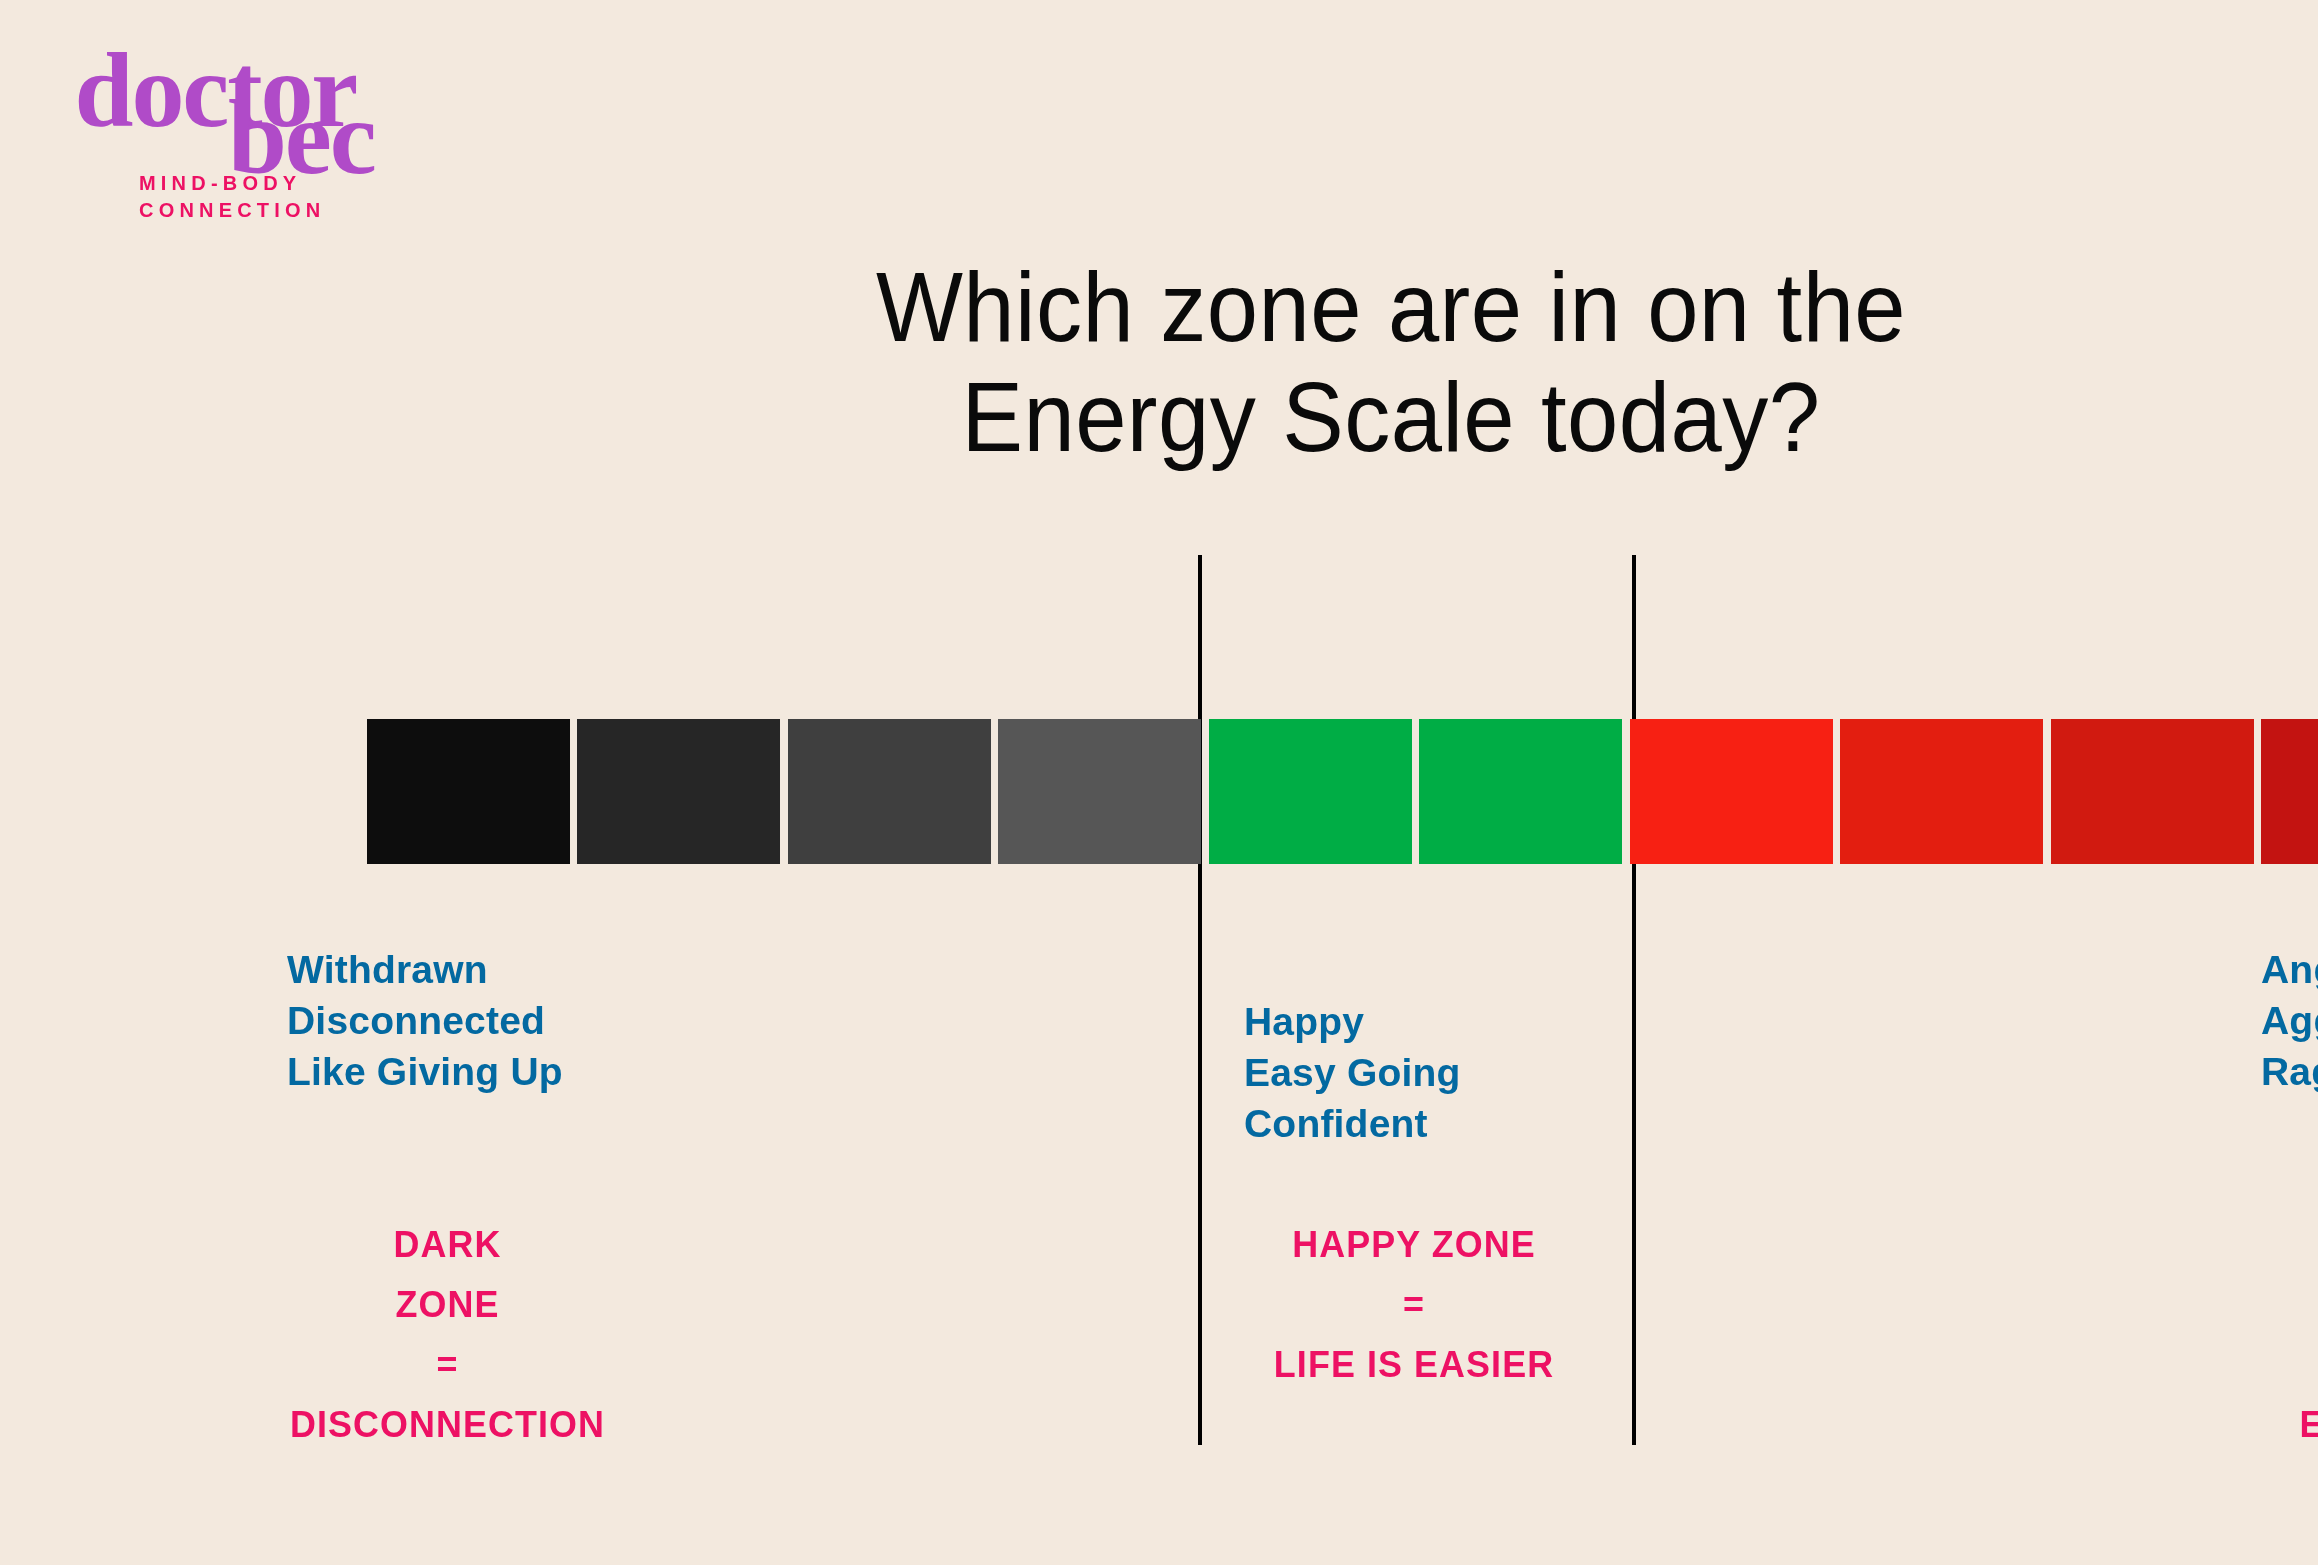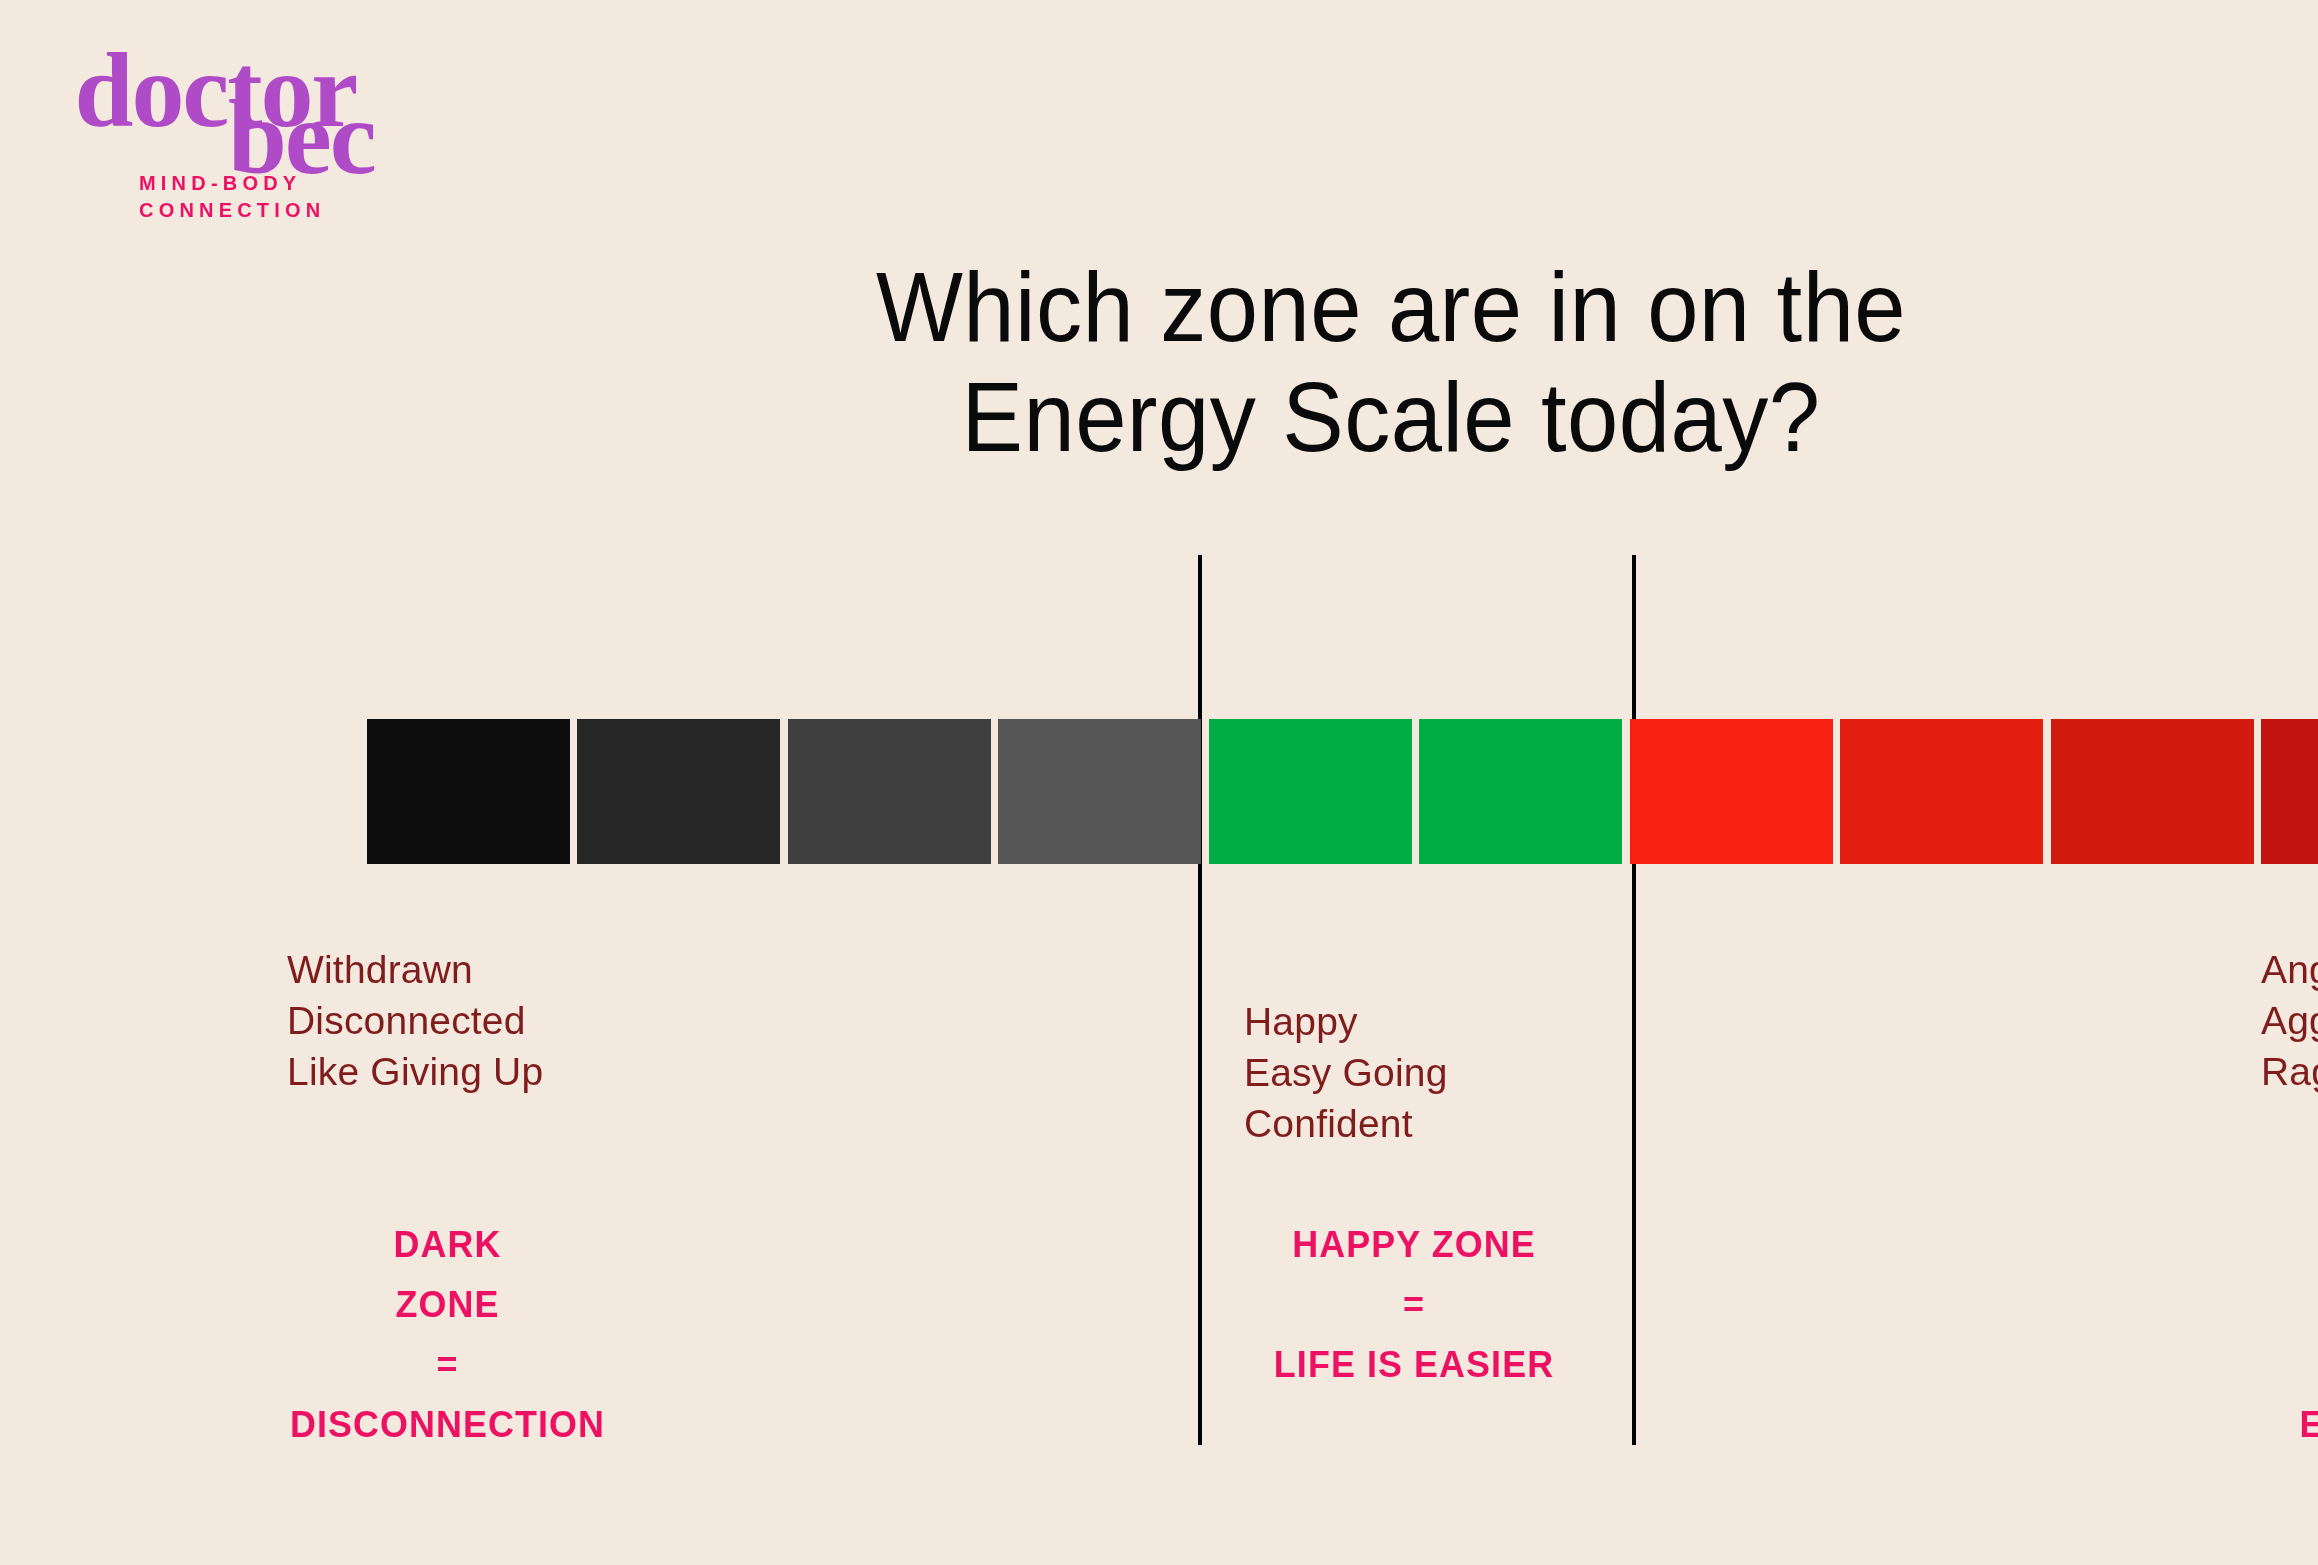--- a/index.html
+++ b/index.html
@@ -108,24 +108,24 @@
     width: 2097px;
     height: 145px;
     background: #C6E0B4;
     z-index: -1;
   }
 
   
   .descriptor {
     position: absolute;
     font-family: "Liberation Sans", sans-serif;
-    font-weight: 400;
+    font-weight: 700;
     font-size: 39px;
     line-height: 1.31;
-    color: #7f1d1d;
+    color: #0369a1;
     letter-spacing: 0.005em;
     white-space: pre-line;
   }
   #descriptor-dark  { left: 287px;  top: 944px; }
   #descriptor-happy { left: 1244px; top: 996px; }
   #descriptor-red   { left: 2261px; top: 944px; }
 
   
   .zone-caption {
     position: absolute;

